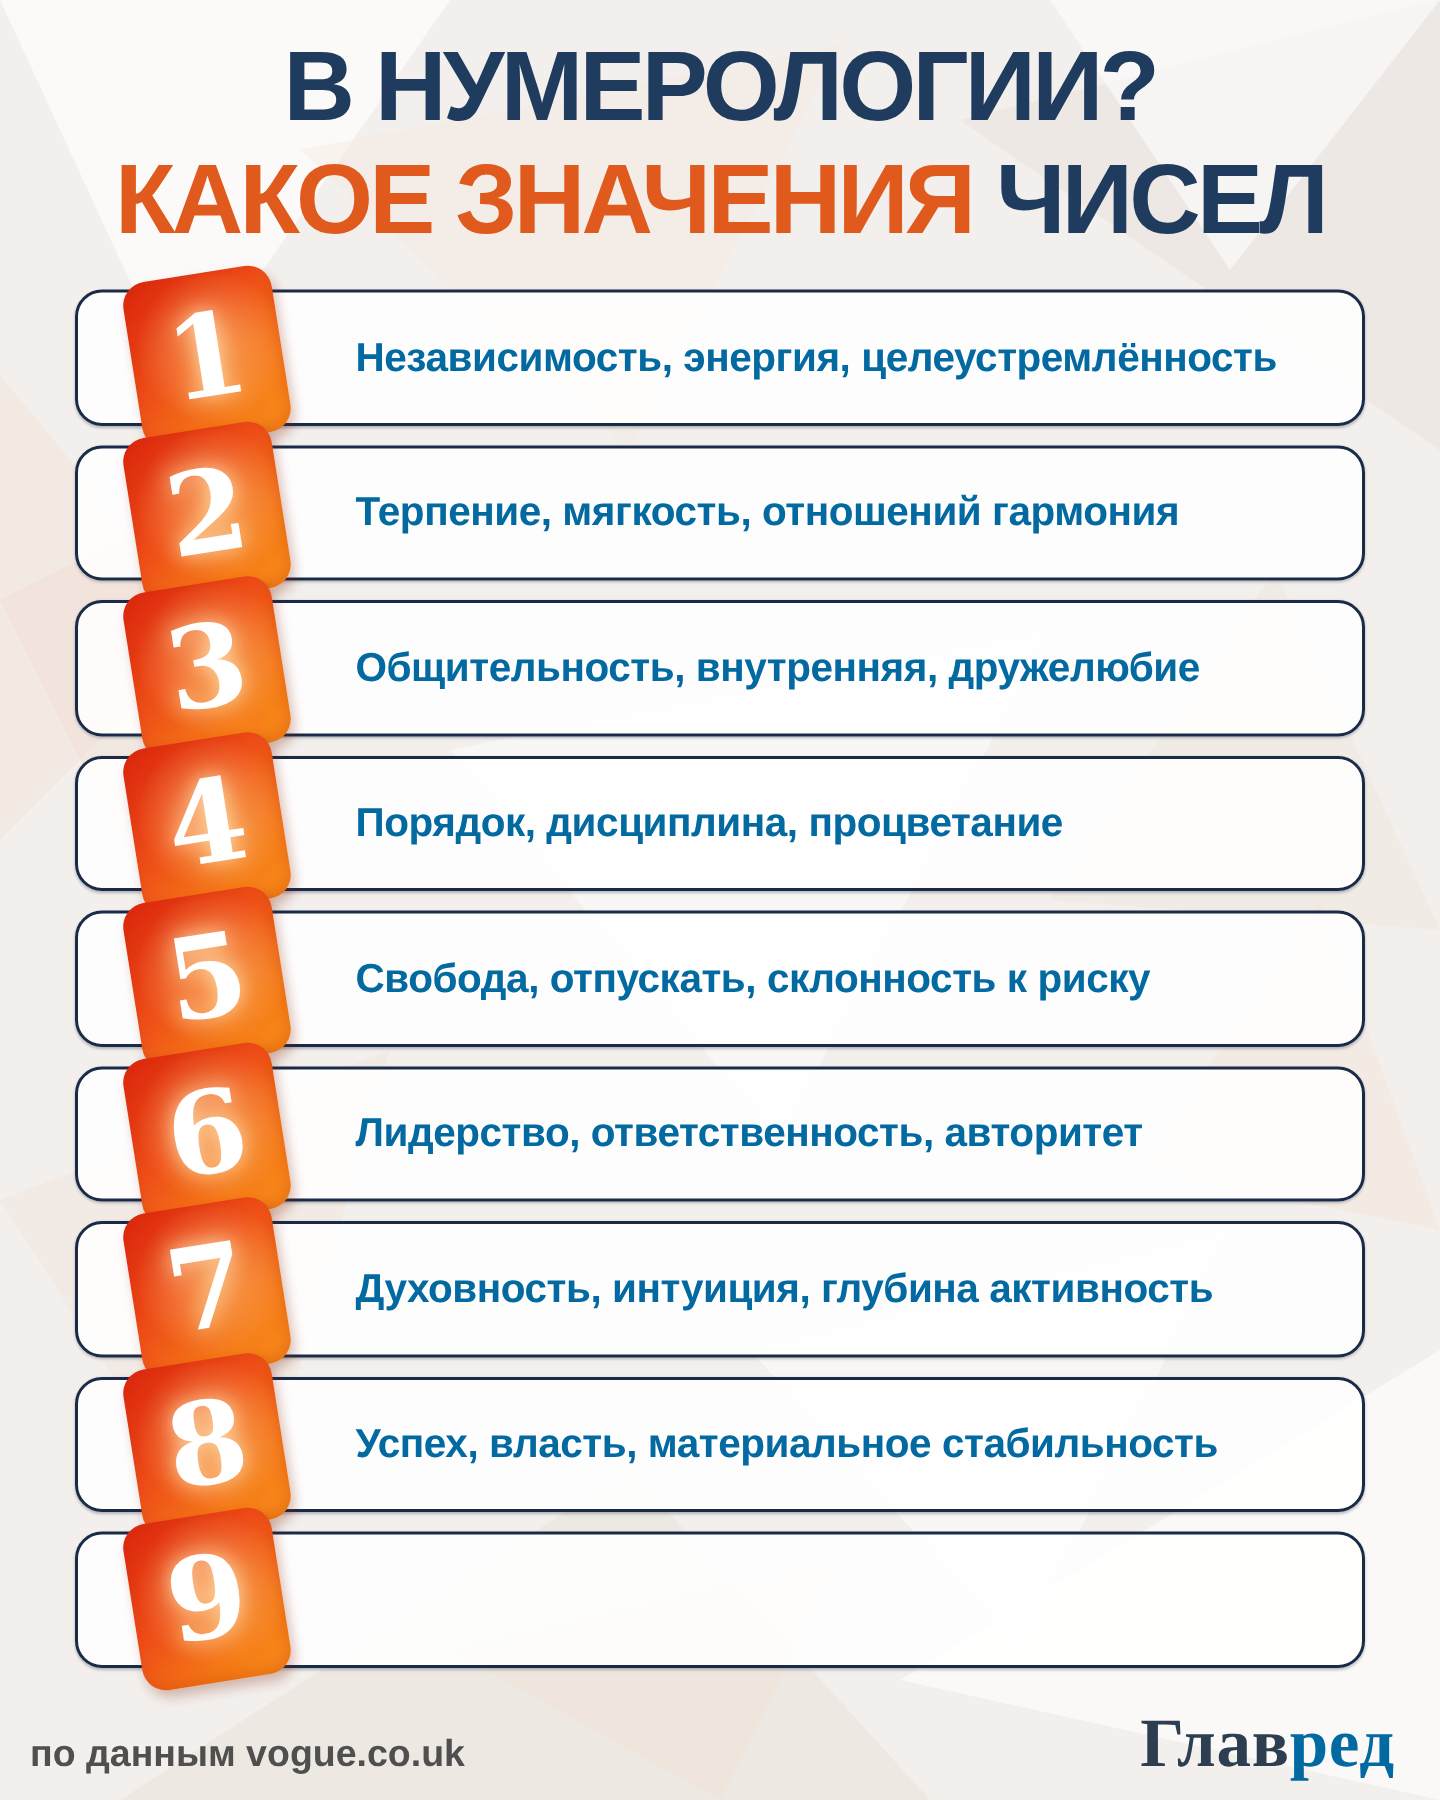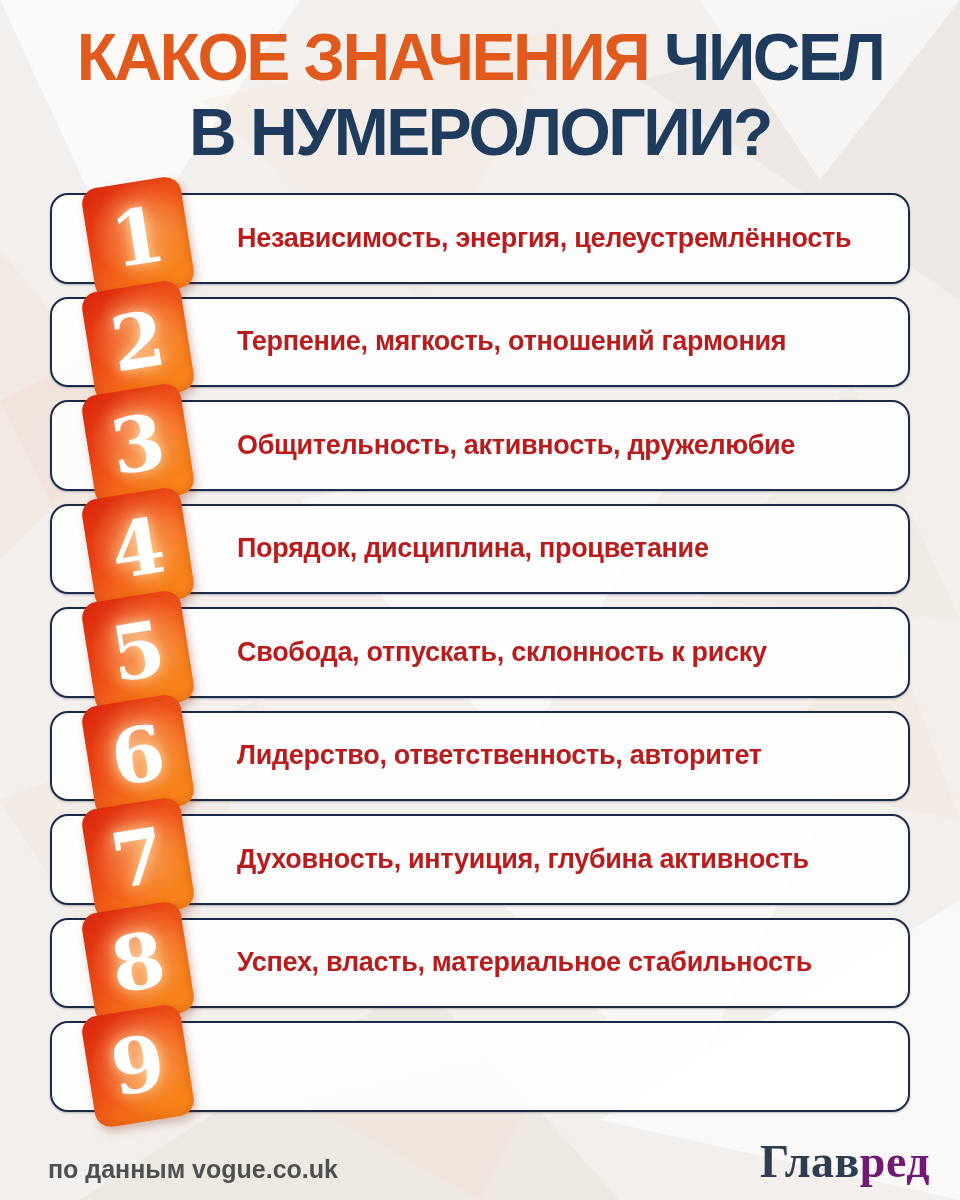--- a/index.html
+++ b/index.html
@@ -77,46 +77,45 @@
     font-weight: 700;
     font-size: 76px;
     line-height: 1;
     color: #ffffff;
     text-shadow: 0 0 14px rgba(255,235,190,0.85);
   }
   .desc {
     margin: 0;
     font-size: 27px;
     font-weight: 700;
-    color: #b91c1c;
+    color: #0369a1;
     letter-spacing: -0.3px;
     white-space: nowrap;
     text-align: center;
   }
   
   .source {
     position: absolute;
     left: 20px; bottom: 16px;
     font-size: 25px;
     font-weight: 700;
     color: #4f4f4f;
     z-index: 2;
-    margin-left: 28px;
   }
   .logo {
     position: absolute;
     right: 30px; bottom: 12px;
     font-family: "Liberation Serif", serif;
     font-weight: 700;
     font-size: 46px;
     letter-spacing: 0.5px;
     z-index: 2;
   }
   .logo .logo-navy { color: #2d3e50; }
-  .logo .logo-orange { color: #701a75; }
+  .logo .logo-orange { color: #0369a1; }
 </style>
 </head>
 <body>
 
 <svg class="bg-svg" viewBox="0 0 960 1200" xmlns="http://www.w3.org/2000/svg">
   <rect x="0" y="0" width="960" height="1200" fill="#f2efec"></rect>
   <polygon points="0,0 300,0 120,260" fill="#ffffff" opacity="0.65"></polygon>
   <polygon points="200,100 560,30 420,300" fill="#f7ece3" opacity="0.45"></polygon>
   <polygon points="960,0 960,300 640,80" fill="#e9e2dc" opacity="0.5"></polygon>
   <polygon points="700,0 960,0 820,180" fill="#ffffff" opacity="0.55"></polygon>
@@ -126,22 +125,22 @@
   <polygon points="850,380 960,620 700,600" fill="#f0e6df" opacity="0.45"></polygon>
   <polygon points="880,600 960,820 760,780" fill="#f5ddcf" opacity="0.3"></polygon>
   <polygon points="0,800 260,700 160,1050" fill="#f3e6dd" opacity="0.4"></polygon>
   <polygon points="500,900 820,820 680,1100" fill="#ffffff" opacity="0.5"></polygon>
   <polygon points="960,1200 960,900 600,1120" fill="#ffffff" opacity="0.6"></polygon>
   <polygon points="80,1200 420,980 620,1200" fill="#e8dfd8" opacity="0.45"></polygon>
   <polygon points="300,1100 560,1040 480,1200" fill="#f5ddd0" opacity="0.28"></polygon>
 </svg>
 
 <header class="title">
+  <div>В НУМЕРОЛОГИИ?</div>
   <div><span class="accent">КАКОЕ ЗНАЧЕНИЯ</span><span> ЧИСЕЛ</span></div>
-  <div>В НУМЕРОЛОГИИ?</div>
 </header>
 
 <main class="list" id="list">
   <section class="card">
     <div class="badge">
       <span class="num">1</span>
     </div>
     <p class="desc">Независимость, энергия, целеустремлённость</p>
   </section>
 
@@ -149,21 +148,21 @@
     <div class="badge">
       <span class="num">2</span>
     </div>
     <p class="desc">Терпение, мягкость, отношений гармония</p>
   </section>
 
   <section class="card">
     <div class="badge">
       <span class="num">3</span>
     </div>
-    <p class="desc">Общительность, активность, дружелюбие</p>
+    <p class="desc">Общительность, внутренняя, дружелюбие</p>
   </section>
 
   <section class="card">
     <div class="badge">
       <span class="num">4</span>
     </div>
     <p class="desc">Порядок, дисциплина, процветание</p>
   </section>
 
   <section class="card">

